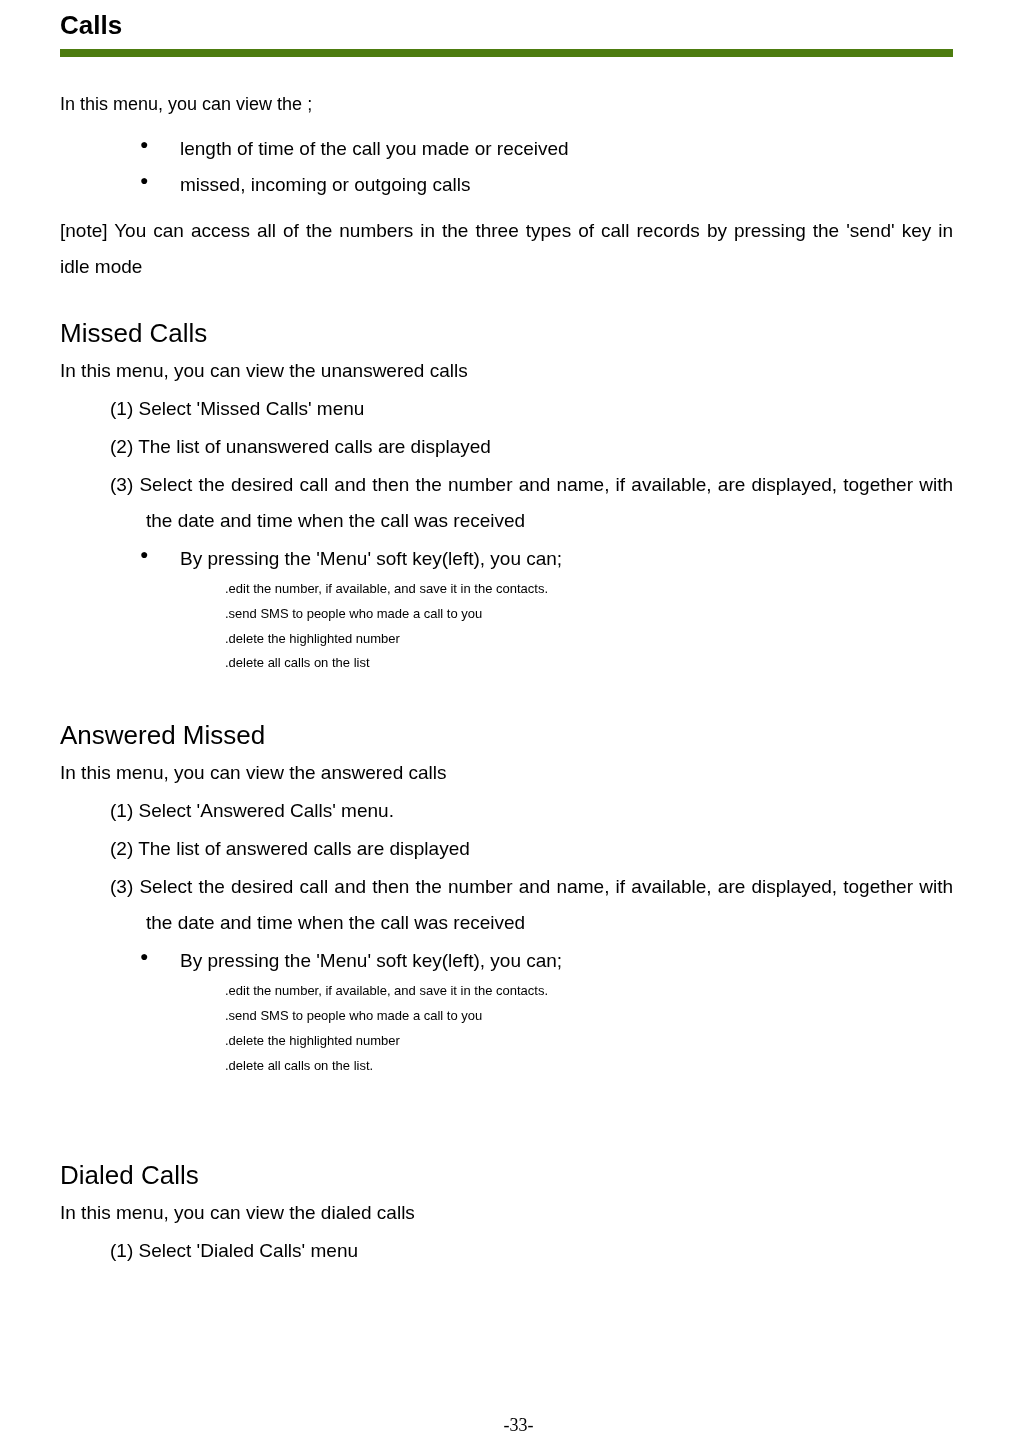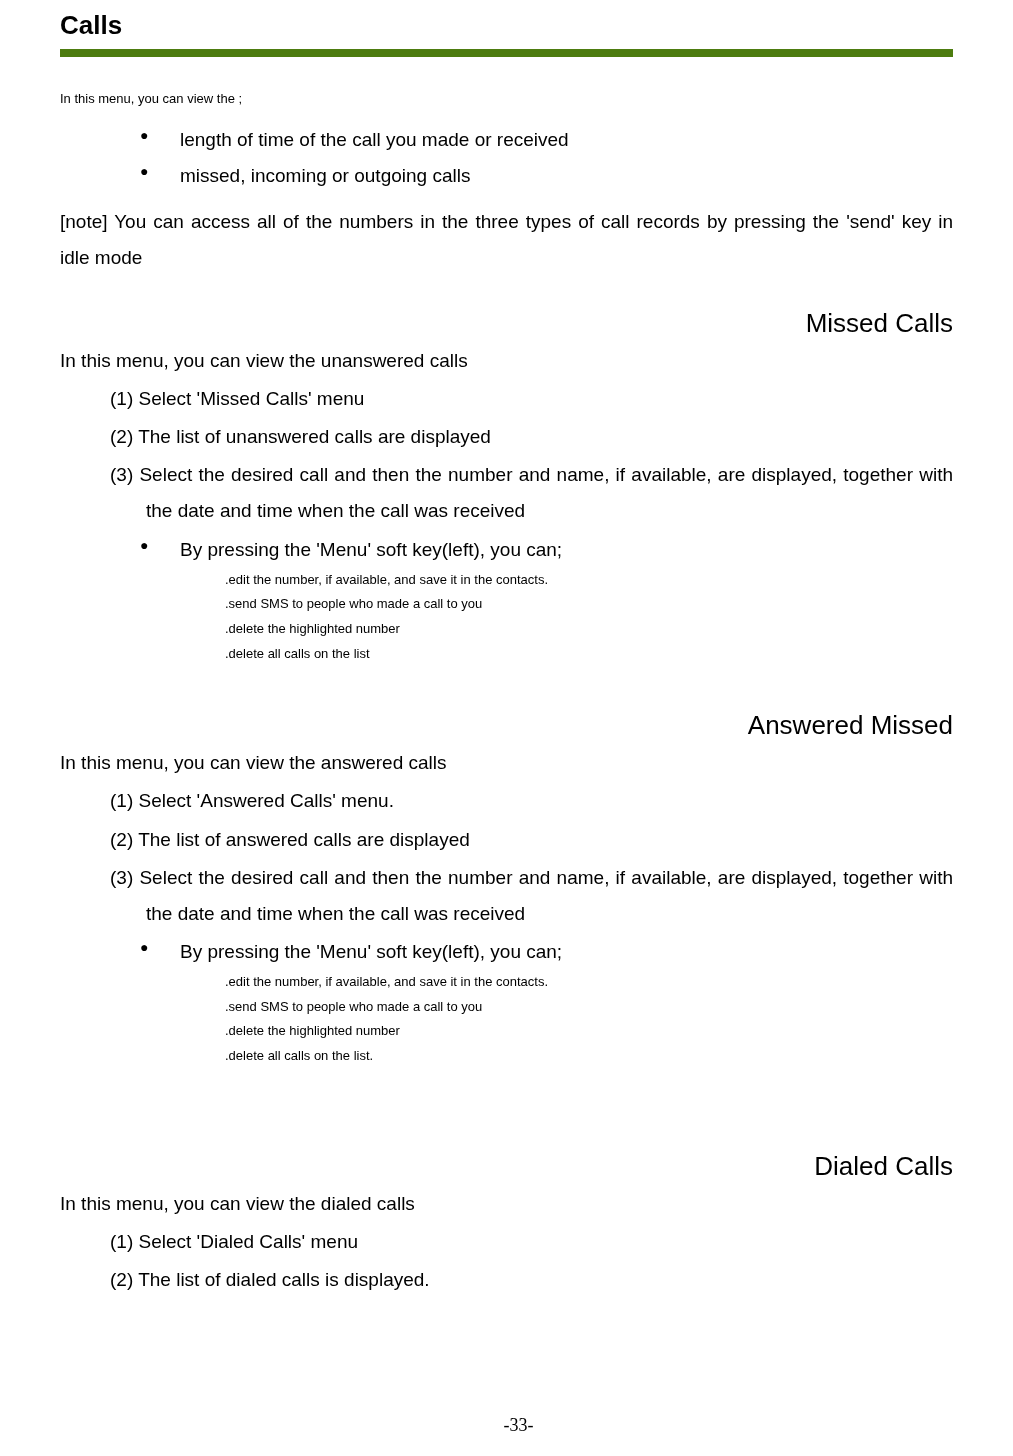--- a/index.html
+++ b/index.html
@@ -17,21 +17,21 @@
       position: relative;
     }
     .main-title {
       font-size: 26px;
       font-weight: bold;
       padding-bottom: 8px;
       border-bottom: 8px solid #4d7c0f;
       margin-bottom: 30px;
     }
     .intro-text {
-      font-size: 13px;
+      font-size: 18px;
       margin-bottom: 10px;
       line-height: 1.9;
     }
     .bullet-list {
       list-style: none;
       padding-left: 120px;
       margin-bottom: 10px;
     }
     .bullet-item {
       font-size: 19px;
@@ -48,21 +48,20 @@
       font-size: 19px;
       line-height: 1.9;
       text-align: justify;
       margin-bottom: 32px;
     }
     .section-title {
       font-size: 26px;
       font-weight: normal;
       margin-bottom: 4px;
       margin-top: 2px;
-      text-align: right;
     }
     .section-intro {
       font-size: 19px;
       line-height: 1.9;
       margin-bottom: 2px;
     }
     .numbered-list {
       list-style: none;
       padding-left: 50px;
       margin-bottom: 20px;
@@ -159,16 +158,15 @@
   <div class="sub-action">.delete the highlighted number</div>
   <div class="sub-action">.delete all calls on the list.</div>
 </ol>
 
 <div class="spacer-large"></div>
 
 <h2 class="section-title">Dialed Calls</h2>
 <p class="section-intro">In this menu, you can view the dialed calls</p>
 <ol class="numbered-list">
   <li class="numbered-item">(1) Select 'Dialed Calls' menu</li>
-  <li class="numbered-item">(2) The list of dialed calls is displayed.</li>
 </ol>
 
 <div class="page-number">-33-</div>
 
 </body></html>

